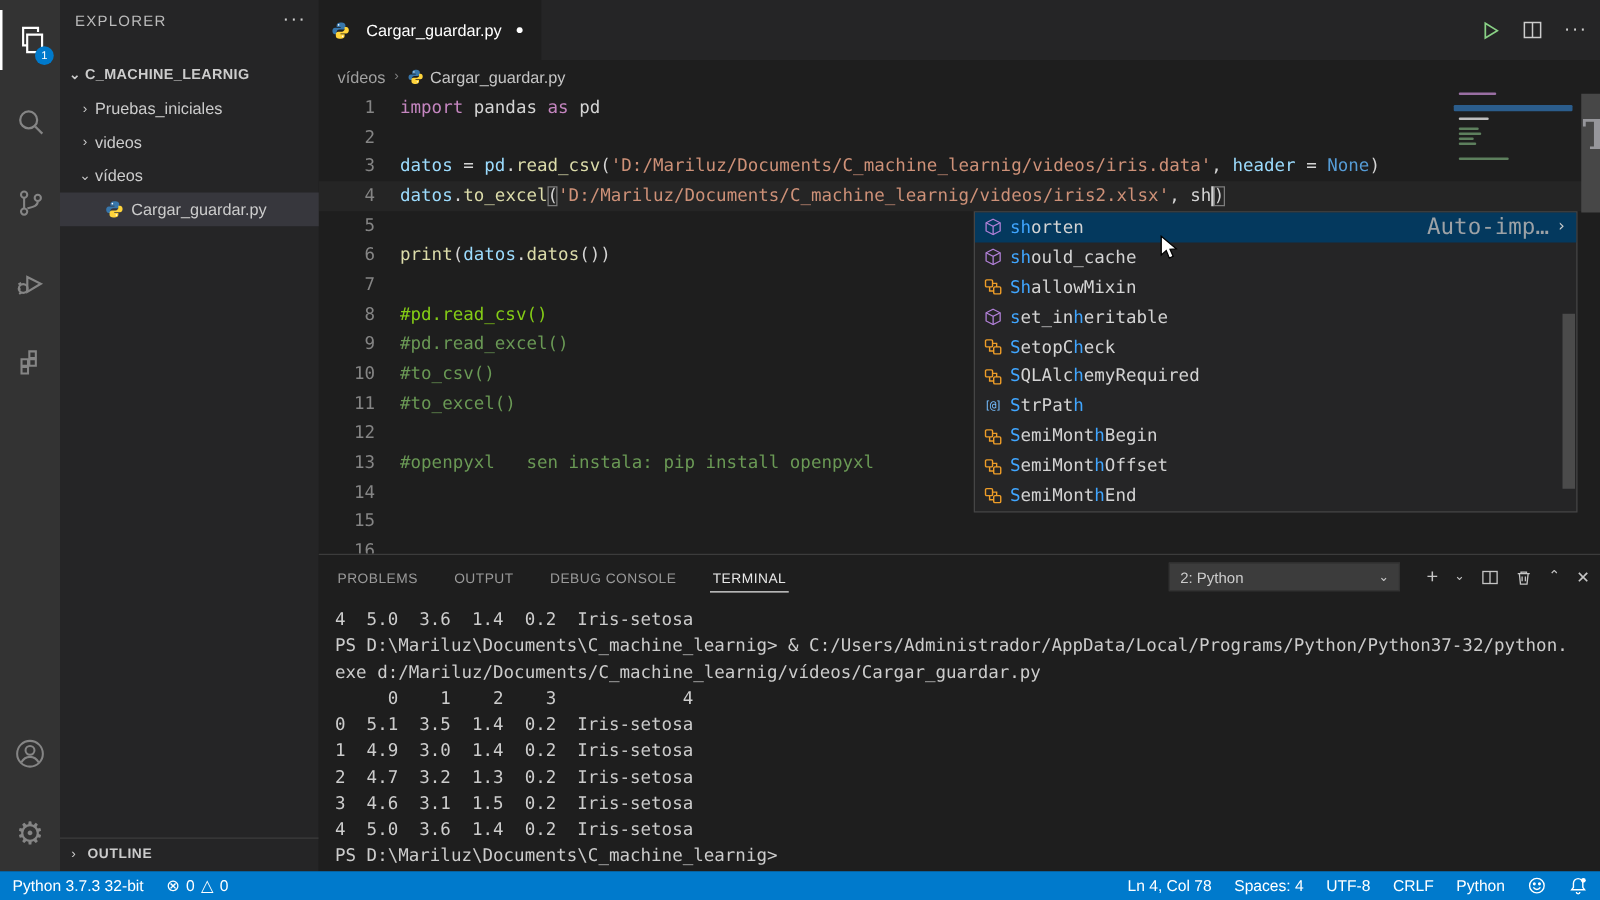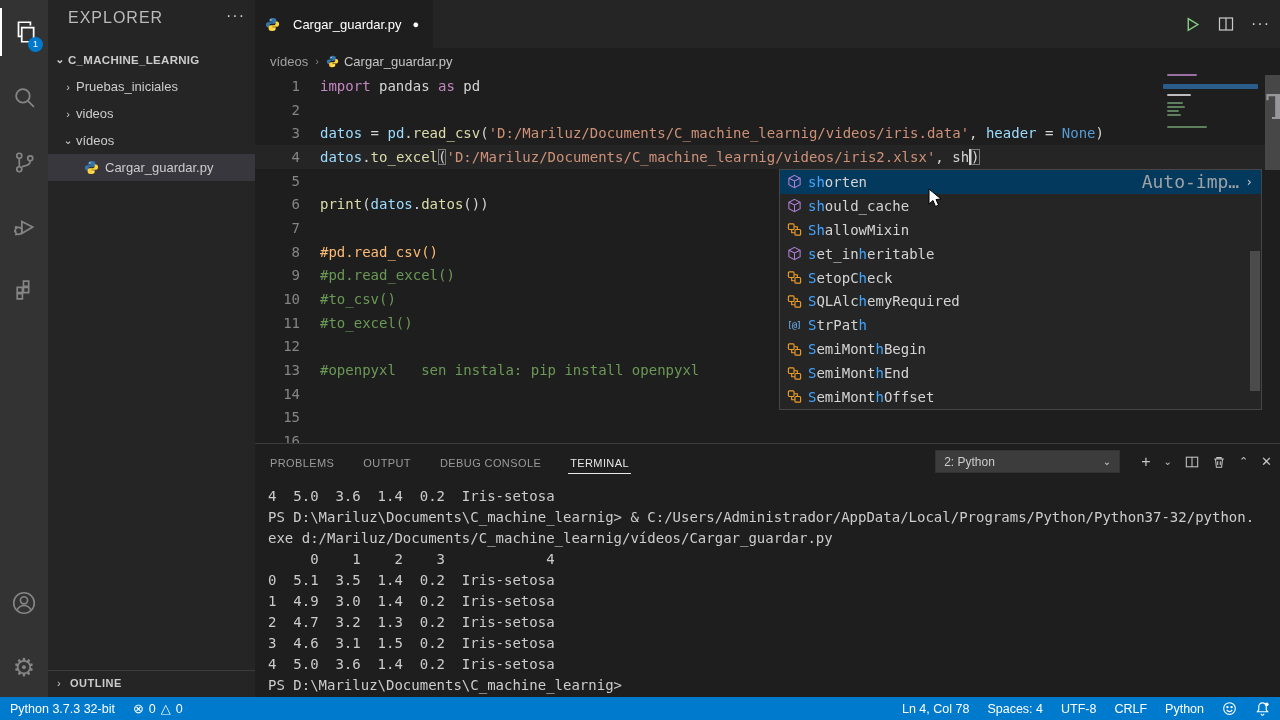--- a/index.html
+++ b/index.html
@@ -10,21 +10,21 @@
   
   .activitybar{position:absolute;left:0;top:0;width:48px;bottom:23px;background:#333333;z-index:5}
   .ab-item{position:absolute;left:0;width:48px;height:48px;display:flex;align-items:center;justify-content:center;color:#858585}
   .ab-item.active{color:#ffffff;border-left:2px solid #ffffff}
   .ab-badge{position:absolute;right:5px;bottom:4px;min-width:15px;height:15px;border-radius:8px;background:#007acc;color:#fff;
             font-size:9px;line-height:15px;text-align:center;padding:0 3px}
   .gear-glyph{font-size:25px;line-height:1}
 
   
   .sidebar{position:absolute;left:48px;top:0;width:207px;bottom:23px;background:#252526;z-index:4}
-  .sb-header{position:absolute;top:0;left:0;right:0;height:35px;line-height:35px;padding-left:20px;font-size:16px;
+  .sb-header{position:absolute;top:0;left:12px;right:0;height:35px;line-height:35px;font-size:12px;
              letter-spacing:1px;color:#bbbbbb}
   .sb-actions{position:absolute;top:0;right:10px;height:35px;line-height:32px;font-size:16px;color:#cccccc;letter-spacing:1px;cursor:pointer}
   .tree{position:absolute;top:46px;left:0;right:0}
   .tree-row{height:27px;display:flex;align-items:center;font-size:13px;color:#cccccc;white-space:nowrap}
   .tree-row .chev{width:16px;text-align:center;font-size:11px;color:#cccccc;flex:none}
   .tree-row.root{font-weight:bold;font-size:11.5px;letter-spacing:.3px}
   .tree-row.root .chev{margin-left:4px}
   .tree-row.sel{background:#37373d}
   .py-ico{width:15px;height:15px;flex:none;margin-right:6px}
   .outline-row{position:absolute;bottom:2px;left:0;right:0;height:25px;border-top:1px solid #3c3c3c;display:flex;
@@ -245,21 +245,21 @@
       <div class="line">
         <span class="ln">6</span>
         <span class="ct"><span style="color: rgb(220, 220, 170);">print</span><span style="color: rgb(212, 212, 212);">(</span><span style="color: rgb(156, 220, 254);">datos</span><span style="color: rgb(212, 212, 212);">.</span><span style="color: rgb(220, 220, 170);">datos</span><span style="color: rgb(212, 212, 212);">())</span></span>
       </div>
       <div class="line">
         <span class="ln">7</span>
         <span class="ct"></span>
       </div>
       <div class="line">
         <span class="ln">8</span>
-        <span class="ct"><span style="color: #fdba74;">#pd.read_csv()</span></span>
+        <span class="ct"><span style="color: #84cc16;">#pd.read_csv()</span></span>
       </div>
       <div class="line">
         <span class="ln">9</span>
         <span class="ct"><span style="color: rgb(106, 153, 85);">#pd.read_excel()</span></span>
       </div>
       <div class="line">
         <span class="ln">10</span>
         <span class="ct"><span style="color: rgb(106, 153, 85);">#to_csv()</span></span>
       </div>
       <div class="line">
@@ -380,31 +380,31 @@
         <span><span class="sg-hl">S</span><span>emiMont</span><span class="sg-hl">h</span><span>Begin</span></span>
       </div>
       <div class="sg-row">
         <span class="sg-icon">
           <svg width="15" height="15" viewBox="0 0 16 16" fill="none" stroke="#ee9d28" stroke-width="1.2">
             <rect x="1.5" y="2" width="6" height="6" rx="1"></rect>
             <rect x="8.5" y="8" width="6" height="6" rx="1"></rect>
             <path d="M7.5 5h3.5v3M5 8v3.5h3.5"></path>
           </svg>
         </span>
+        <span><span class="sg-hl">S</span><span>emiMont</span><span class="sg-hl">h</span><span>Offset</span></span>
+      </div>
+      <div class="sg-row">
+        <span class="sg-icon">
+          <svg width="15" height="15" viewBox="0 0 16 16" fill="none" stroke="#ee9d28" stroke-width="1.2">
+            <rect x="1.5" y="2" width="6" height="6" rx="1"></rect>
+            <rect x="8.5" y="8" width="6" height="6" rx="1"></rect>
+            <path d="M7.5 5h3.5v3M5 8v3.5h3.5"></path>
+          </svg>
+        </span>
         <span><span class="sg-hl">S</span><span>emiMont</span><span class="sg-hl">h</span><span>End</span></span>
-      </div>
-      <div class="sg-row">
-        <span class="sg-icon">
-          <svg width="15" height="15" viewBox="0 0 16 16" fill="none" stroke="#ee9d28" stroke-width="1.2">
-            <rect x="1.5" y="2" width="6" height="6" rx="1"></rect>
-            <rect x="8.5" y="8" width="6" height="6" rx="1"></rect>
-            <path d="M7.5 5h3.5v3M5 8v3.5h3.5"></path>
-          </svg>
-        </span>
-        <span><span class="sg-hl">S</span><span>emiMont</span><span class="sg-hl">h</span><span>Offset</span></span>
       </div>
     </div>
   <div class="sg-scroll"></div>
 </div>
 
 <div class="panel">
   <div class="panel-header">
     <div class="panel-tabs">
         <span class="p-tab">PROBLEMS</span>
         <span class="p-tab">OUTPUT</span>

